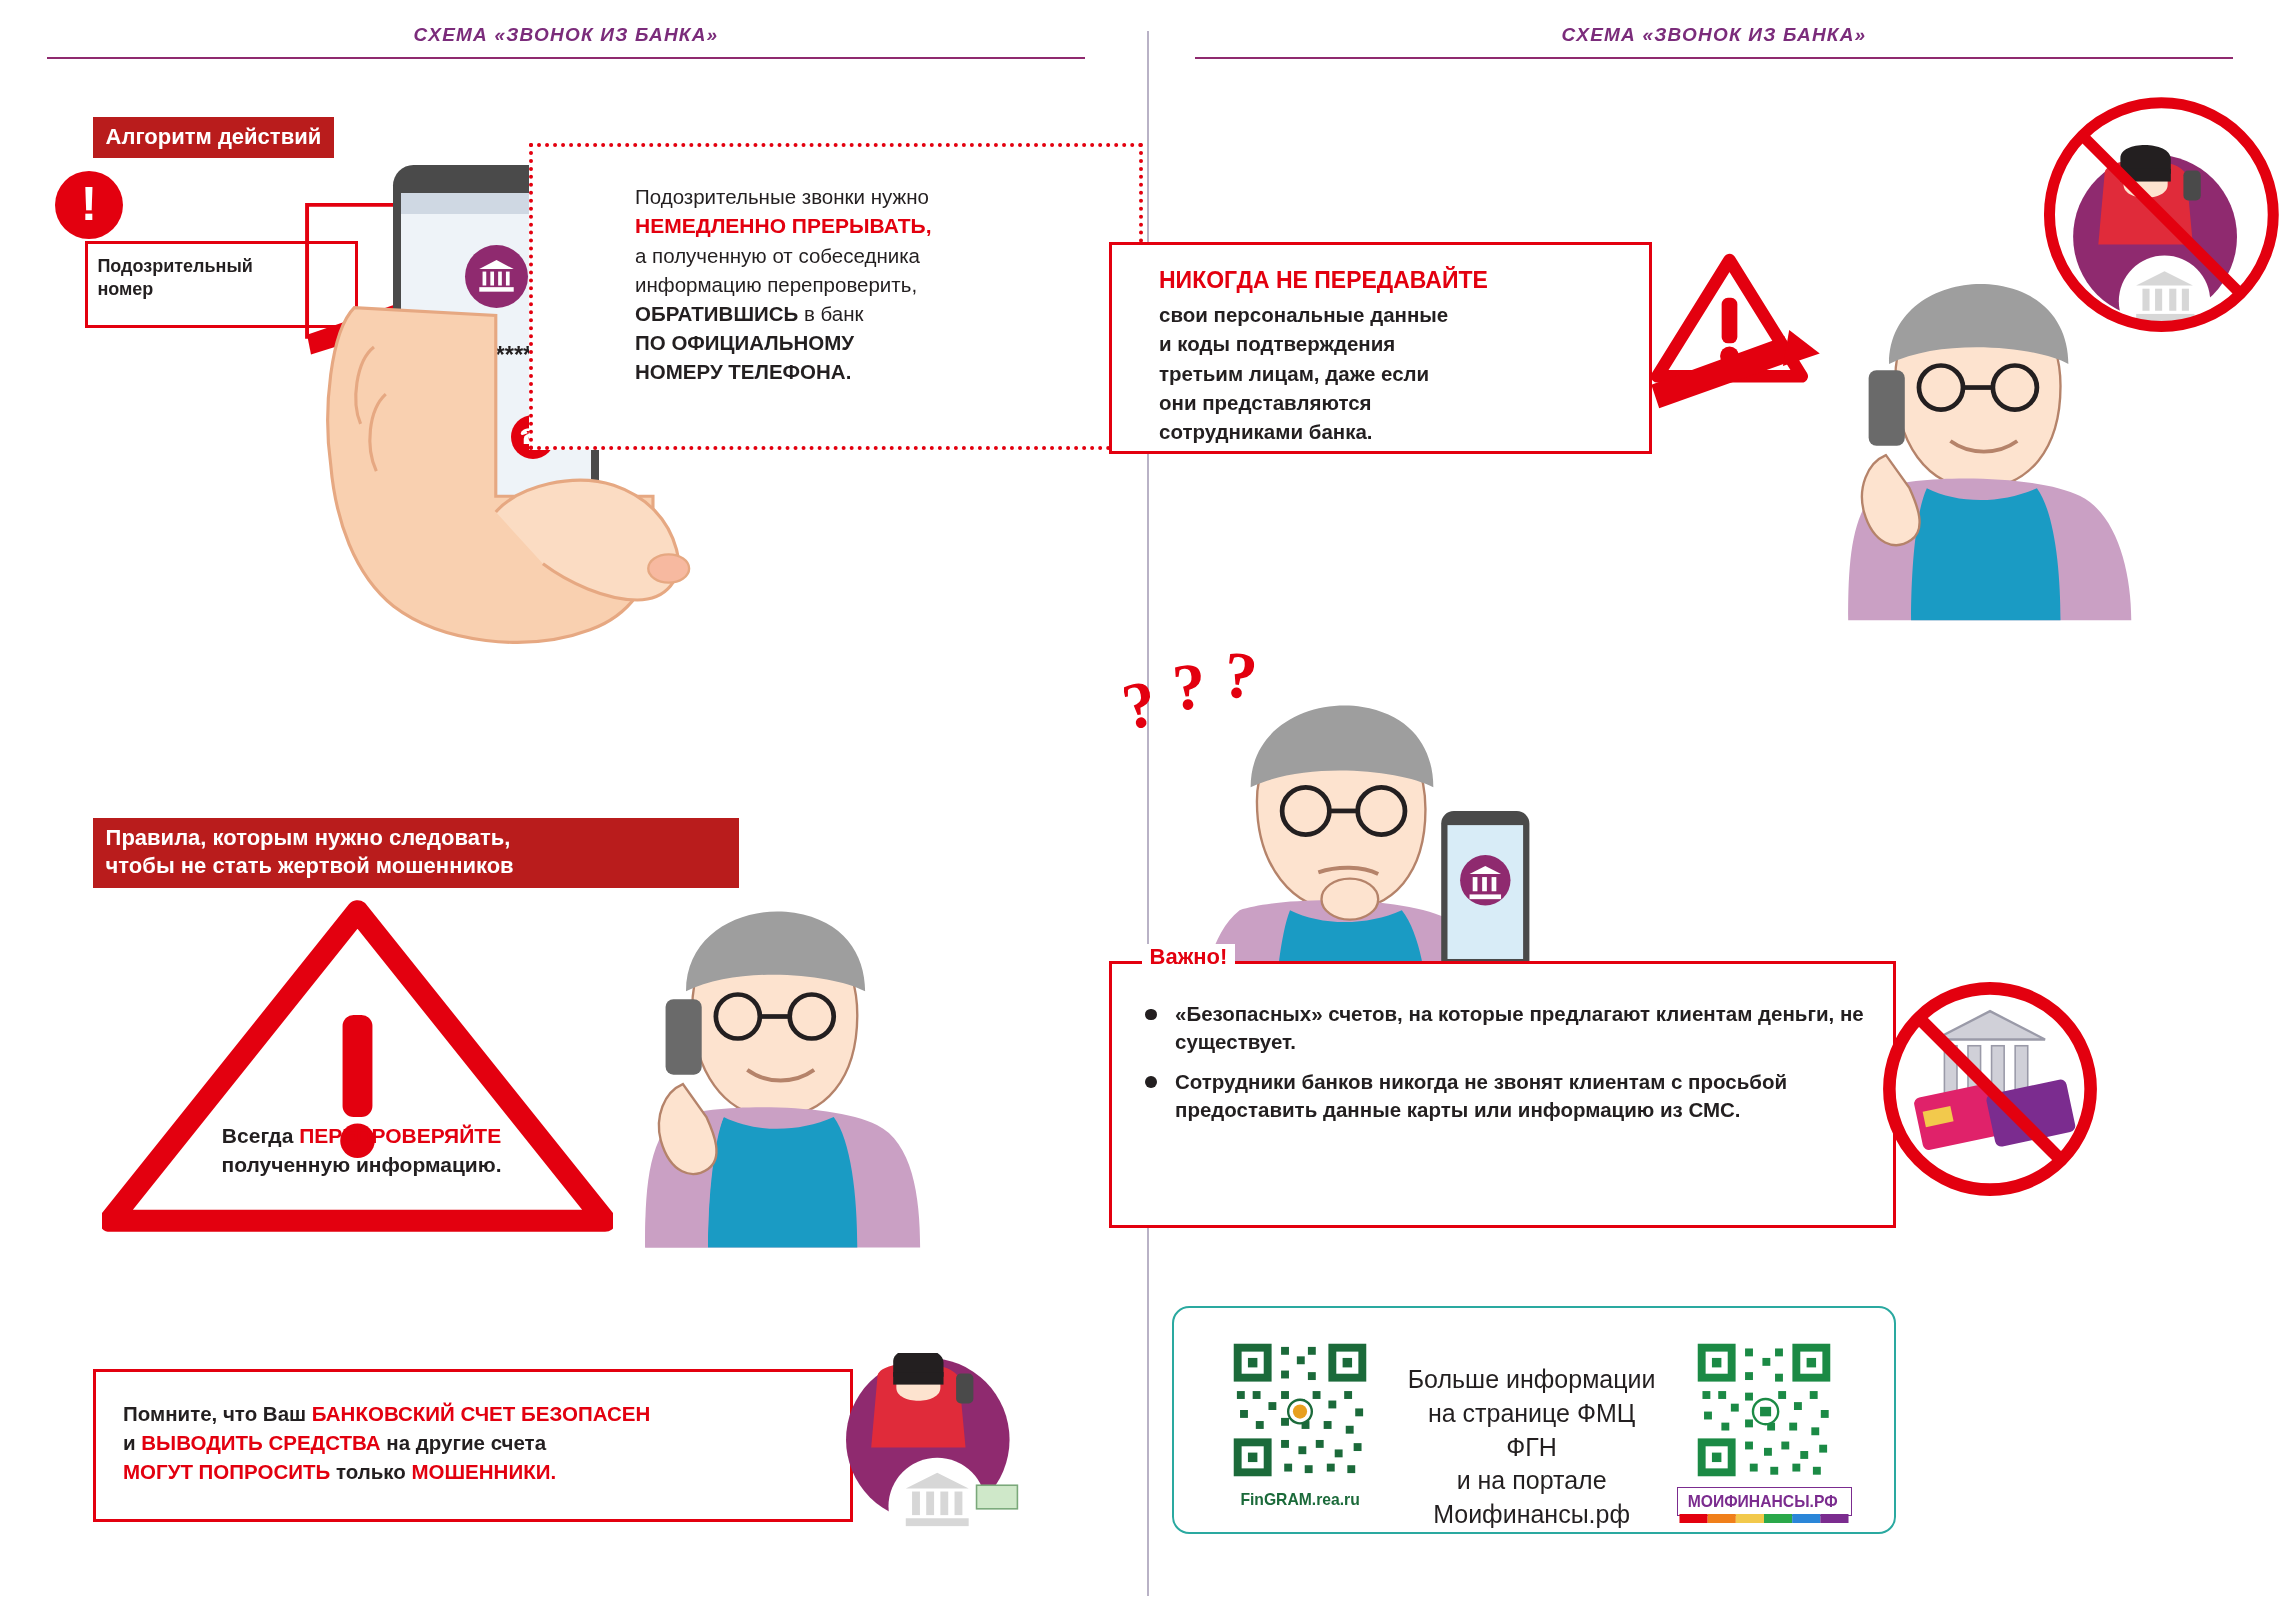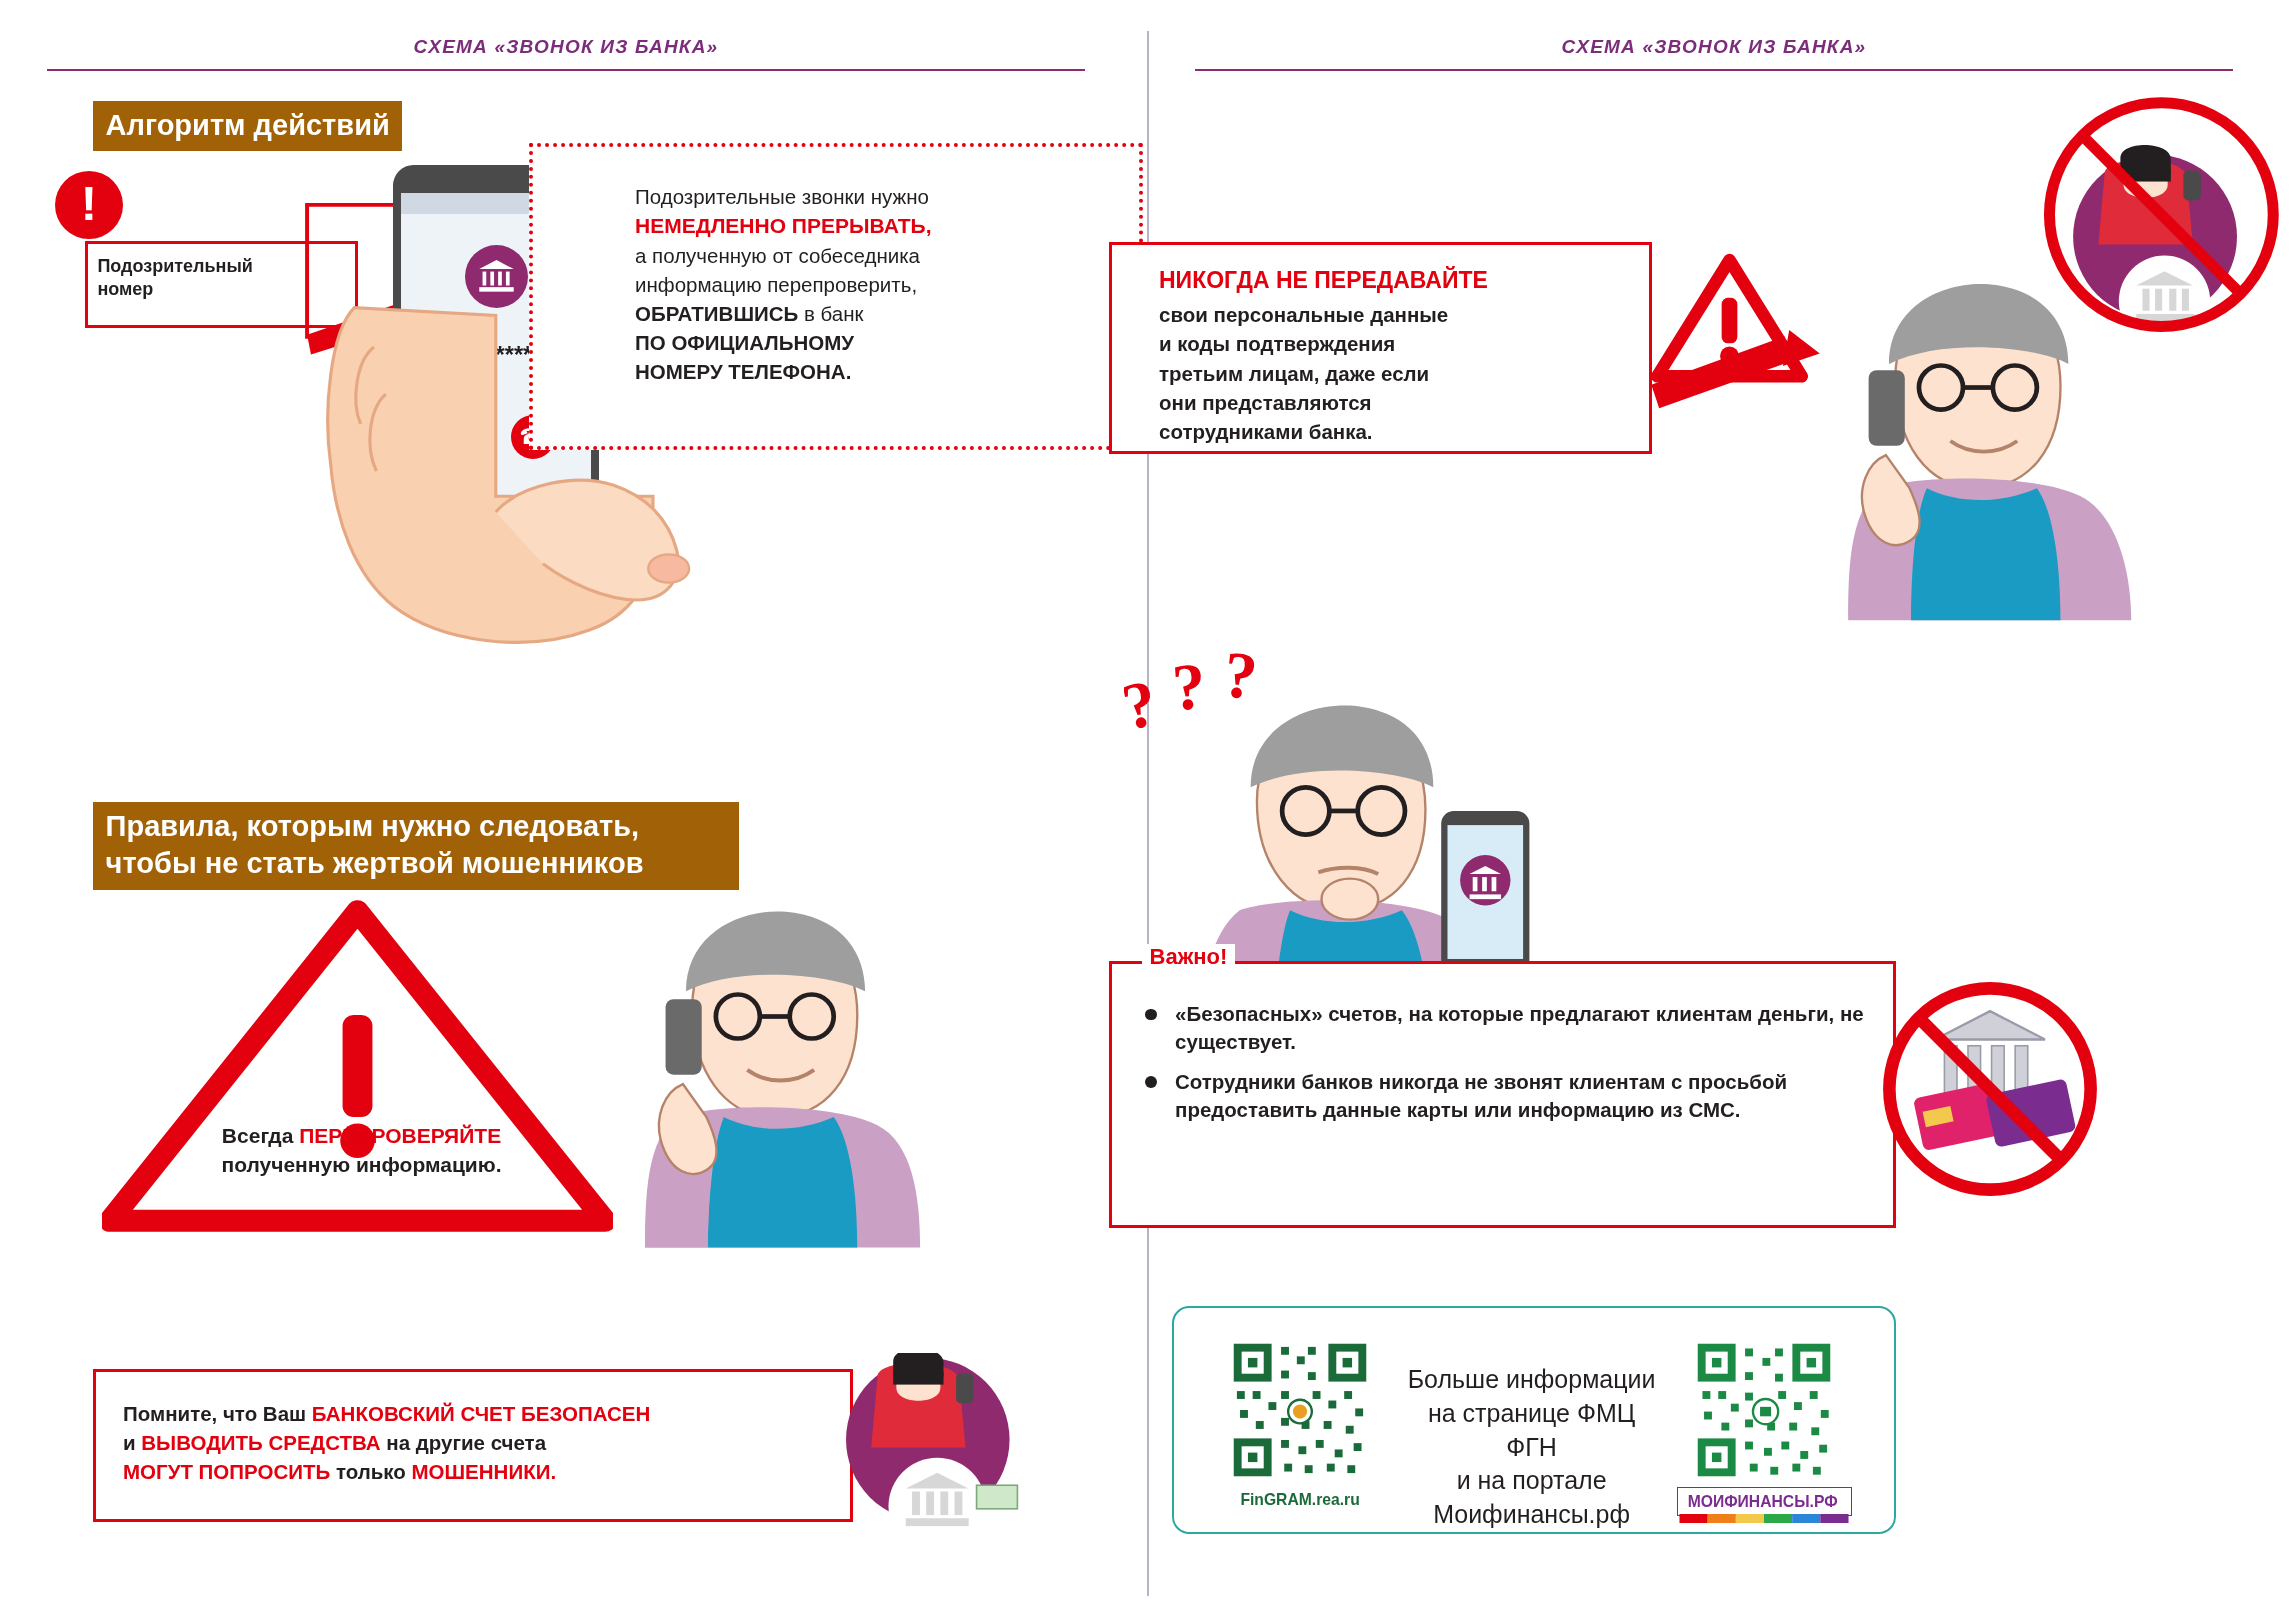--- a/index.html
+++ b/index.html
@@ -33,45 +33,45 @@
     background: #b9b2c6;
   }
 
   
   .page-header {
     position: absolute;
     left: 47px;
     right: 63px;
     top: 23.6px;
     text-align: center;
-    margin-top: 12px;
   }
   .page-header .htext {
     font-size: 19px;
     font-weight: bold;
     font-style: italic;
     letter-spacing: 1.2px;
     color: #7b2c7b;
   }
   .page-header .hrule {
     margin-top: 11px;
     height: 2.4px;
     background: #8f2a6f;
   }
 
   
   .banner {
     position: absolute;
-    background: #a16207;
+    background: #b91c1c;
     color: #ffffff;
-    font-size: 29px;
+    font-size: 22px;
     font-weight: bold;
     padding: 5.5px 12.6px 7px 12.6px;
     line-height: 1.30;
     white-space: pre-line;
+    margin-top: 16px;
   }
 
   
   .redbox {
     position: absolute;
     border: 3.9px solid #e3000f;
     background: #ffffff;
     box-sizing: border-box;
   }
   .dottedbox {

